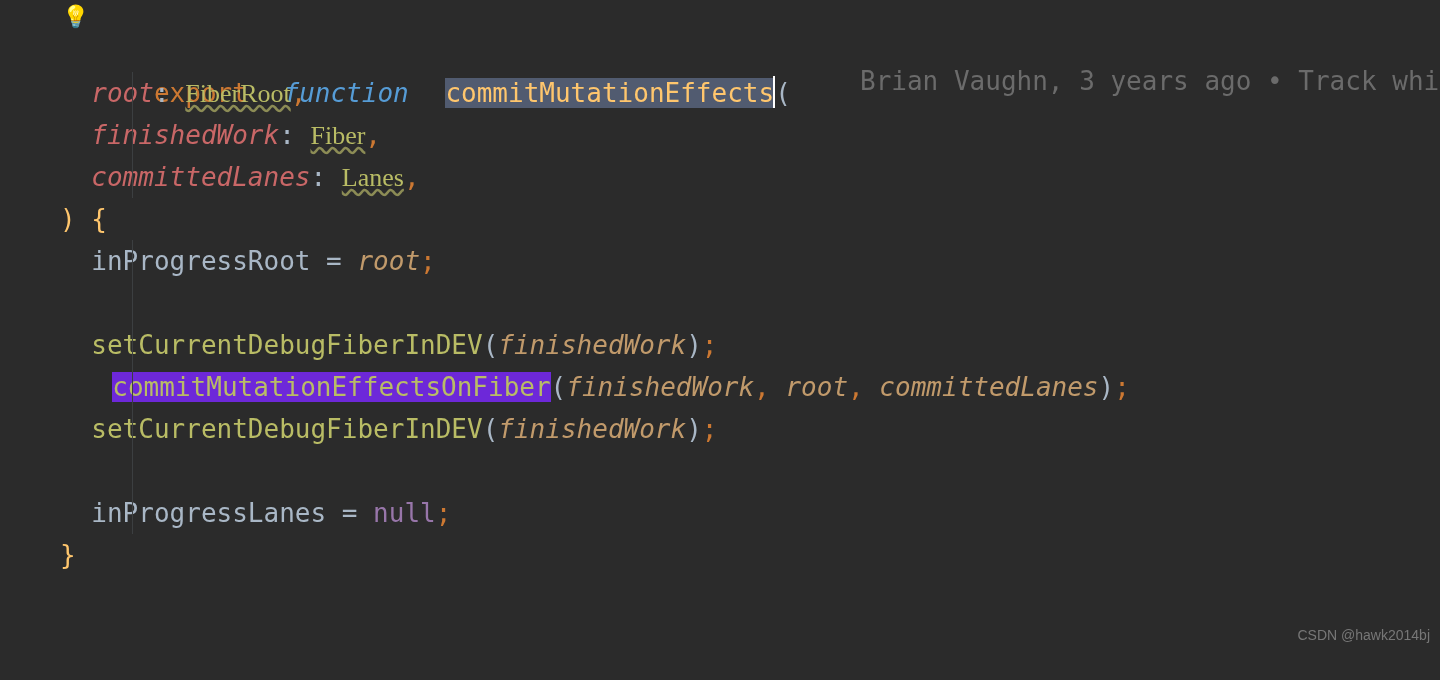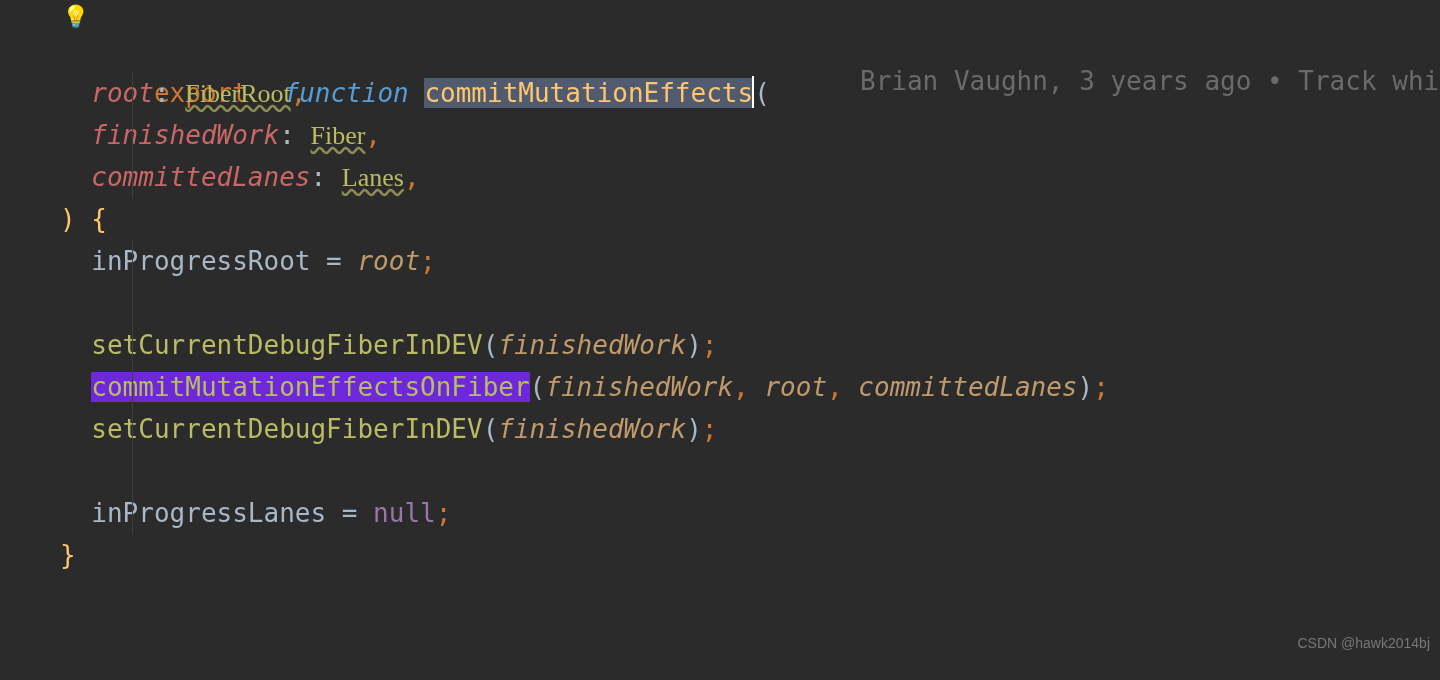--- a/index.html
+++ b/index.html
@@ -23,21 +23,21 @@
     .bulb-row { height: 30px; position: relative; }
     .bulb {
       position: absolute;
       left: 62px;
       top: -4px;
       color: #ffc107;
       font-size: 22px;
     }
     .kw-export { color: #cc7832; }
     .kw-function { color: #569cd6; font-style: italic; margin-left: 20px; }
-    .fn-name { color: #ffc66d; }
+    .fn-name { color: #ffc66d; margin-left: 21px; }
     .fn-name.selected { background: #515b70; }
     .fn-name.hl { background: #6d28d9; }
     .param { color: #c96767; font-style: italic; }
     .type { color: #b9bc65; text-decoration: underline; text-decoration-style: wavy; text-decoration-color: #8c8c55; font-family: Liberation Serif, serif; }
     .punct-w { color: #a9b7c6; }
     .comma { color: #cc7832; }
     .ident { color: #a9b7c6; }
     .ident-i { color: #c19a6b; font-style: italic; }
     .op { color: #a9b7c6; }
     .call { color: #b9bc65; }
@@ -50,21 +50,21 @@
       position: absolute;
       left: 800px;
       top: 30px;
       color: #6b6b6b;
       font-size: 26px;
       white-space: nowrap;
     }
     .watermark {
       position: absolute;
       right: 10px;
-      bottom: 16px;
+      bottom: 24px;
       color: #777;
       font-size: 14px;
       font-family: sans-serif;
     }
     .indent-guide {
       border-left: 1px solid #3c3f41;
       display: inline-block;
       height: 42px;
       position: absolute;
       left: 72px;

